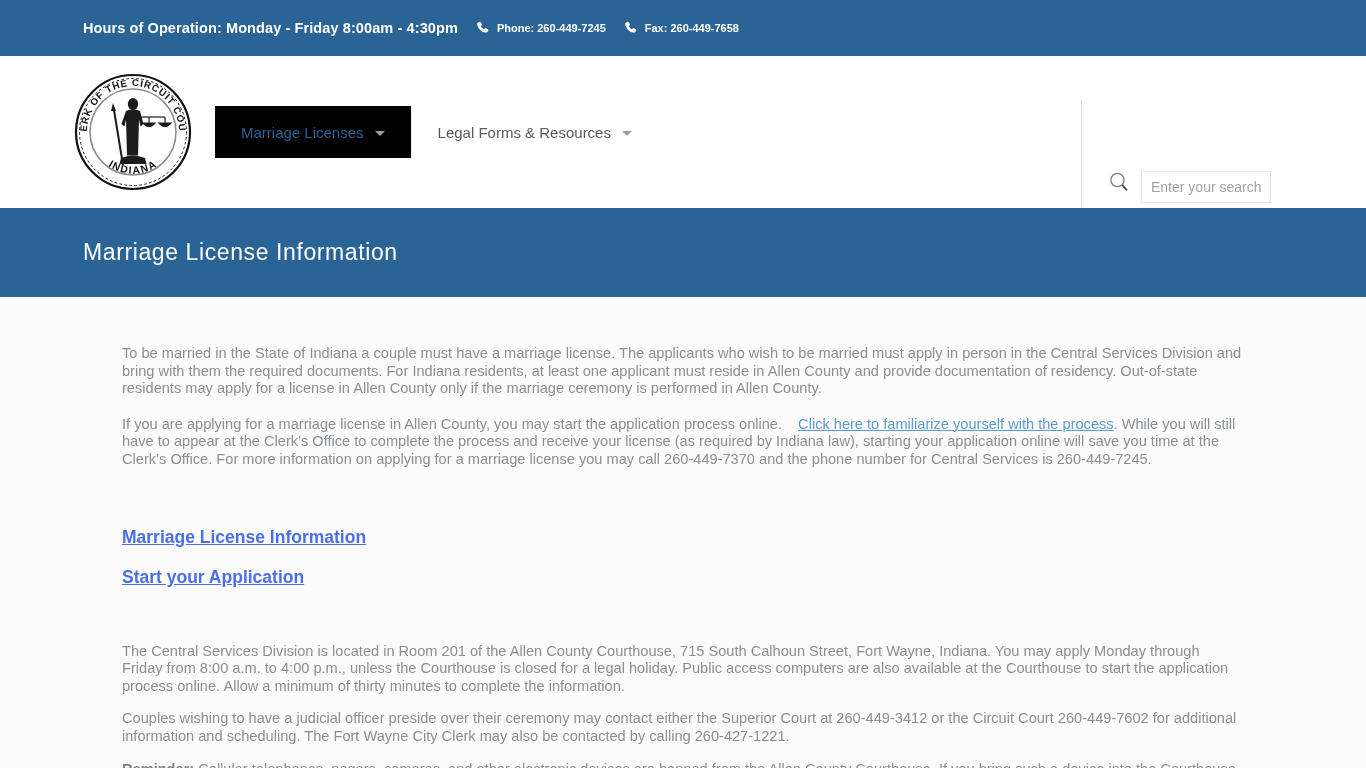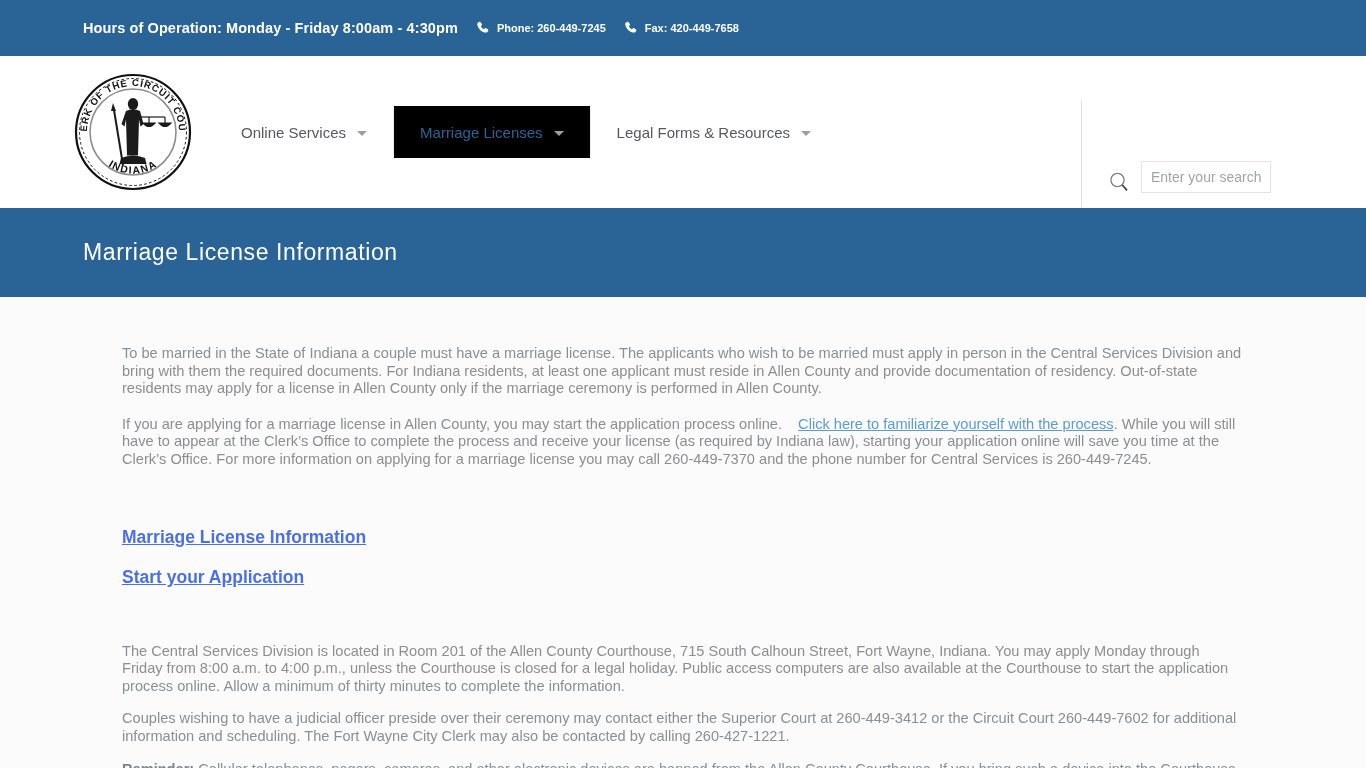--- a/index.html
+++ b/index.html
@@ -105,23 +105,23 @@
     border-right: 5px solid transparent;
     border-top: 5px solid #9a9fa3;
     position: relative;
     top: 1px;
   }
 
   
   .search-area {
     position: absolute;
     left: 1108px;
-    top: 105px;
-    display: flex;
-    align-items: flex-end;
+    top: 115px;
+    display: flex;
+    align-items: flex-start;
   }
   .search-icon {
     width: 22px;
     height: 22px;
     margin-right: 11px;
     cursor: pointer;
   }
   .search-icon svg { display: block; }
   .search-input {
     width: 130px;
@@ -209,21 +209,21 @@
     </span>
     <span>Phone: 260-449-7245</span>
   </span>
 
   <span class="topbar-item">
     <span class="phone-glyph">
       <svg width="14" height="14" viewBox="0 0 16 16">
         <path fill="#ffffff" d="M3.6 1.1c.5-.4 1.2-.3 1.6.2l1.5 2c.3.4.3 1 0 1.4l-.9 1c-.2.2-.2.5-.1.7.6 1.2 1.7 2.3 2.9 2.9.2.1.5.1.7-.1l1-.9c.4-.3 1-.4 1.4 0l2 1.5c.5.4.6 1.1.2 1.6l-.9 1.1c-.5.6-1.3.8-2 .6C6.9 13.6 2.4 9.1 1.4 4.1c-.2-.7 0-1.5.6-2l1.6-1z"></path>
       </svg>
     </span>
-    <span>Fax: 420-449-7658</span>
+    <span>Fax: 260-449-7658</span>
   </span>
 </div>
 
 <div class="header">
   <div class="header-divider"></div>
 
   <div class="logo">
     <svg viewBox="0 0 124 124" width="124" height="124" aria-hidden="true">
       <circle cx="62" cy="62" r="57" fill="#ffffff" stroke="#111111" stroke-width="2.2"></circle>
       <circle cx="62" cy="62" r="53.5" fill="none" stroke="#111111" stroke-width="1" stroke-dasharray="2.6 2.4"></circle>
@@ -253,24 +253,20 @@
       <text font-family="'Liberation Sans', sans-serif" font-size="9.6" font-weight="bold" fill="#111111" letter-spacing="0.9">
         <textPath href="#arc-top" startOffset="50%" text-anchor="middle">CLERK OF THE CIRCUIT COURT</textPath>
       </text>
       <text font-family="'Liberation Sans', sans-serif" font-size="10.4" font-weight="bold" fill="#111111" letter-spacing="1.4">
         <textPath href="#arc-bot" startOffset="50%" text-anchor="middle">INDIANA</textPath>
       </text>
     </svg>
   </div>
 
   <nav class="nav">
-    <div class="nav-item">
-      <span>Online Services</span>
-      <span class="caret"></span>
-    </div>
     <div class="nav-item active">
       <span>Marriage Licenses</span>
       <span class="caret"></span>
     </div>
     <div class="nav-item">
       <span>Legal Forms &amp; Resources</span>
       <span class="caret"></span>
     </div>
   </nav>
 

